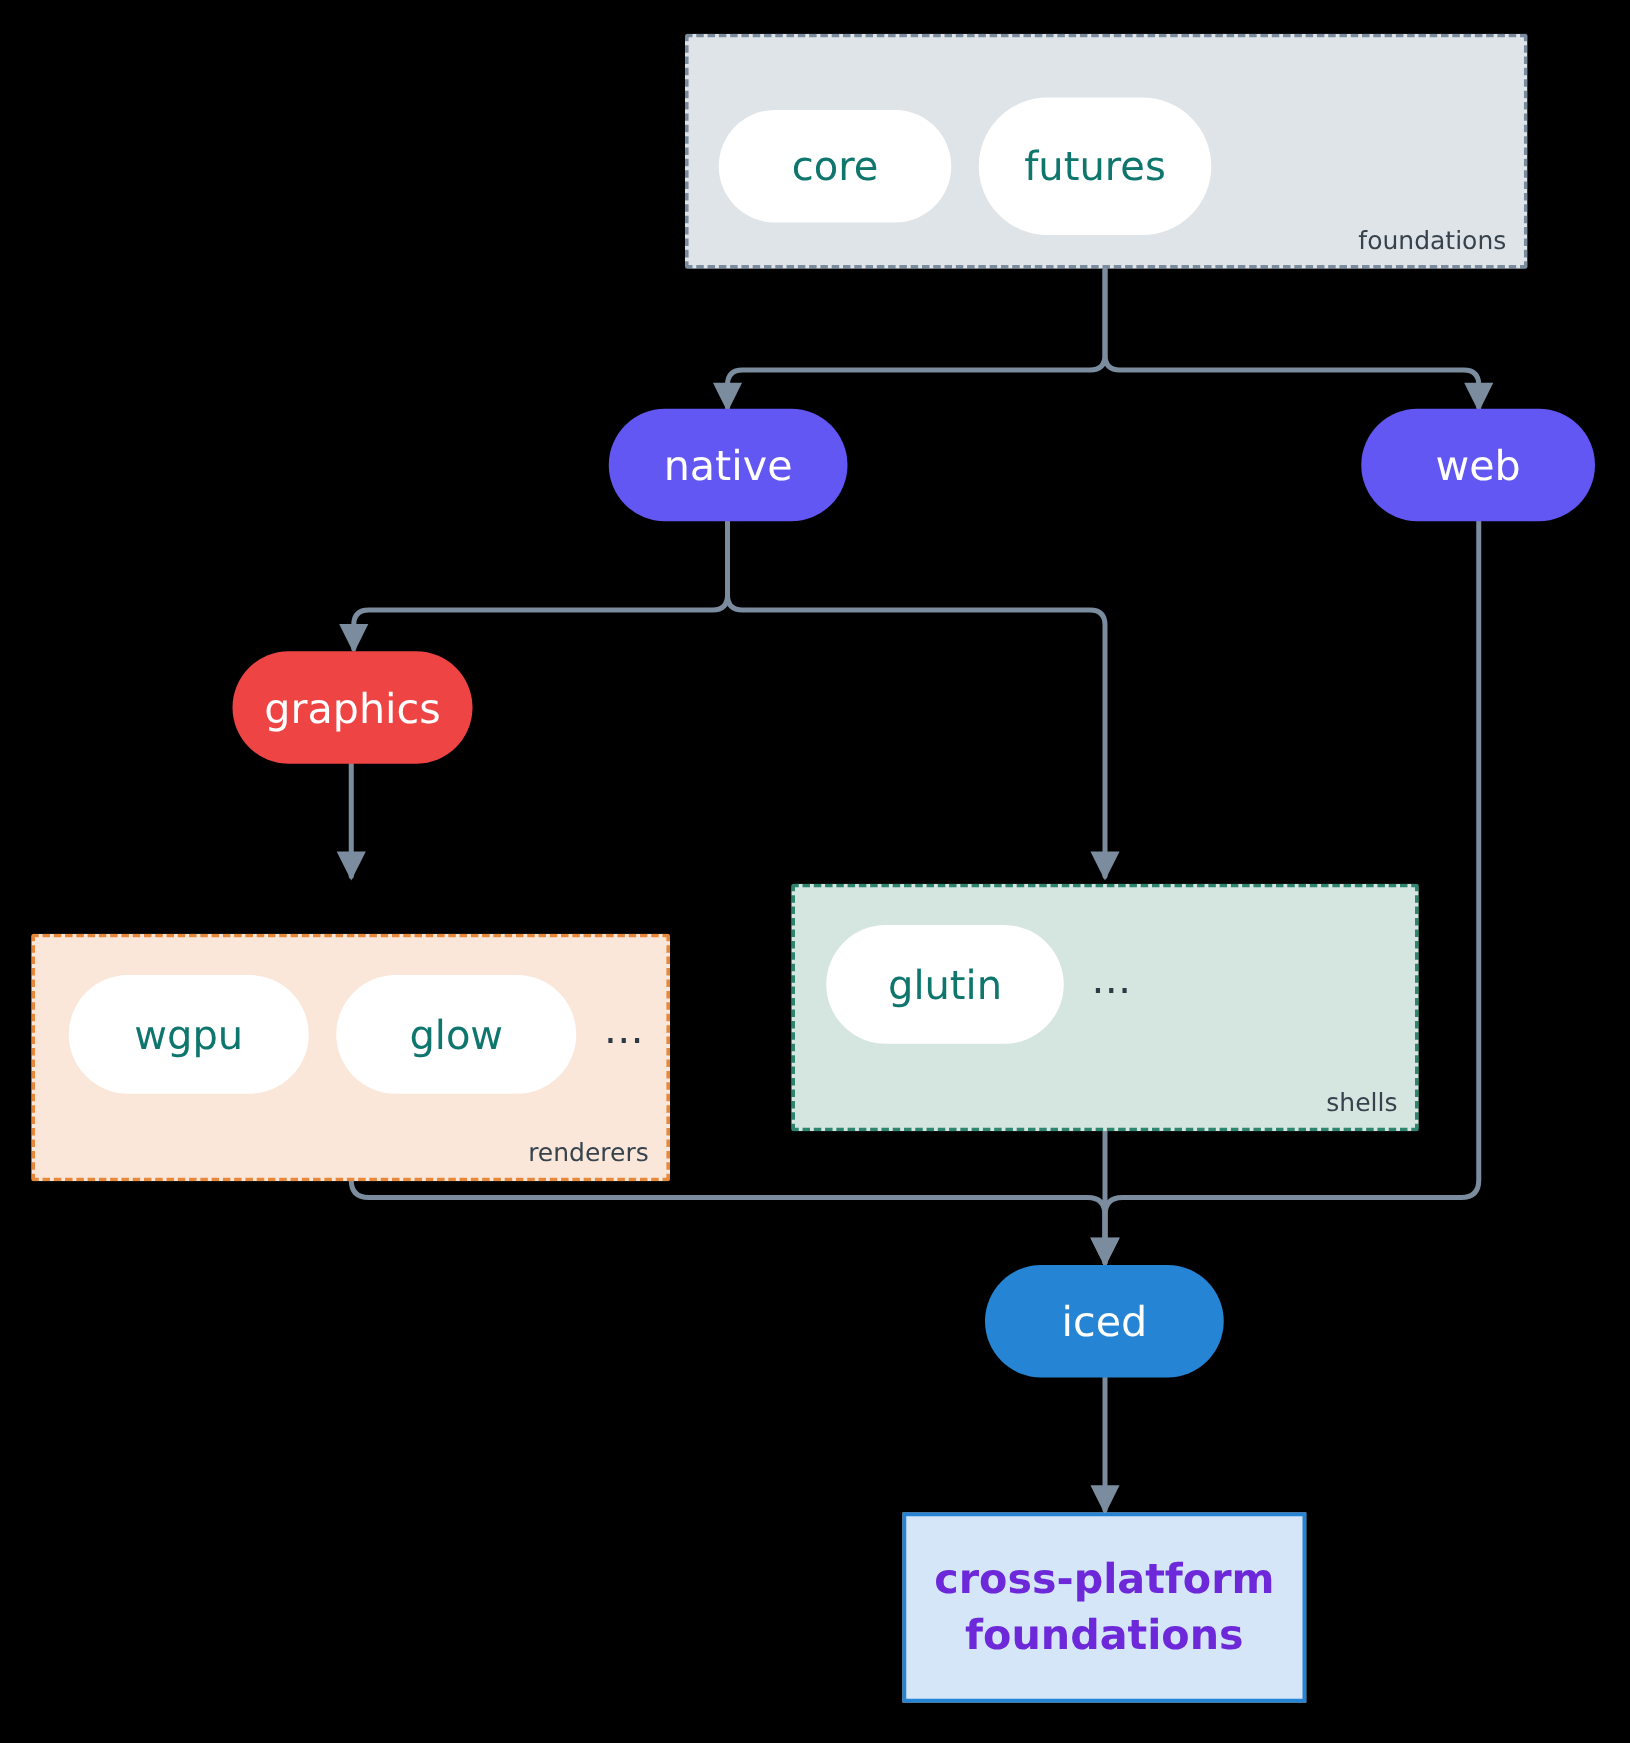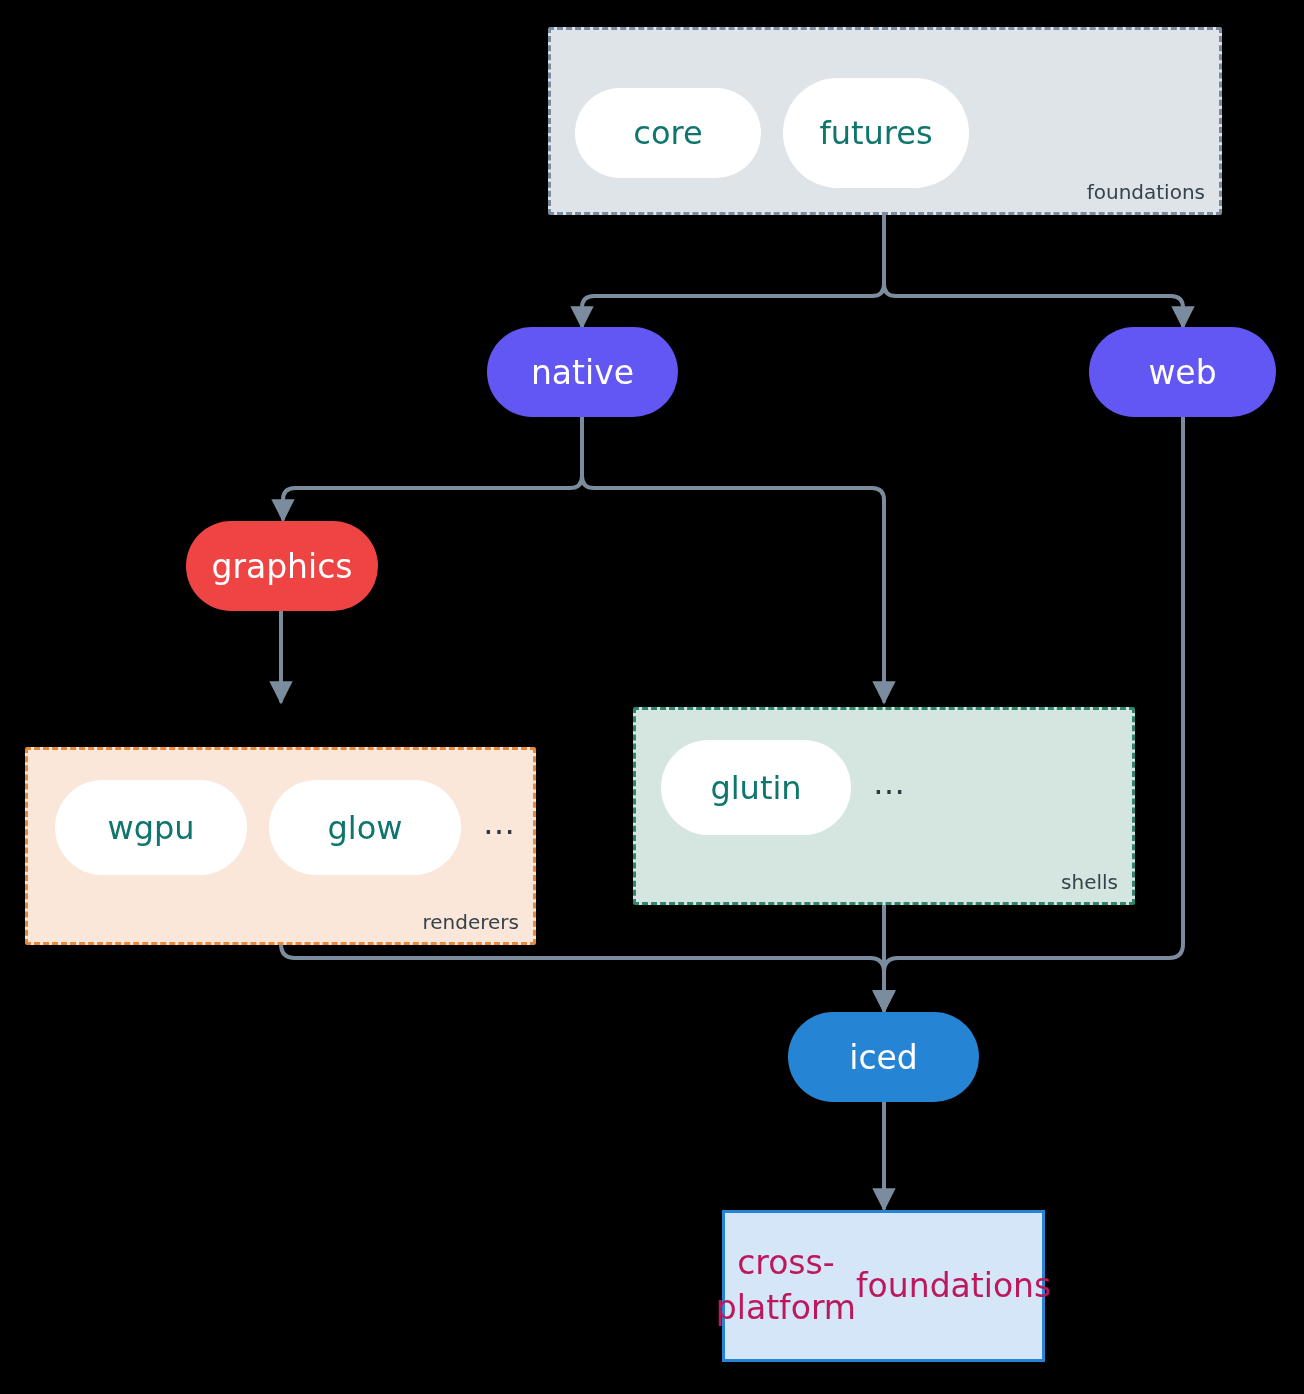--- a/index.html
+++ b/index.html
@@ -71,28 +71,30 @@
     border-radius: 999px;
     color: #ffffff;
     font-size: 33px;
     white-space: nowrap;
   }
   
   .rect-node {
     position: absolute;
     box-sizing: border-box;
     display: flex;
+    flex-direction: column;
     align-items: center;
     justify-content: center;
     font-size: 33px;
     line-height: 1.35;
-    color: #be185d;
+    color: #6d28d9;
     border-width: 3px;
     border-style: solid;
     text-align: center;
+    font-weight: bold;
   }
 </style>
 </head>
 <body>
 
 <div id="diagram-root">
 
   <svg id="edge-layer" viewBox="0 0 1304 1394" width="1304" height="1394">
     <defs>
       <marker id="arrow" viewBox="0 0 12 12" refX="9.5" refY="6" markerWidth="7" markerHeight="7" orient="auto-start-reverse">

